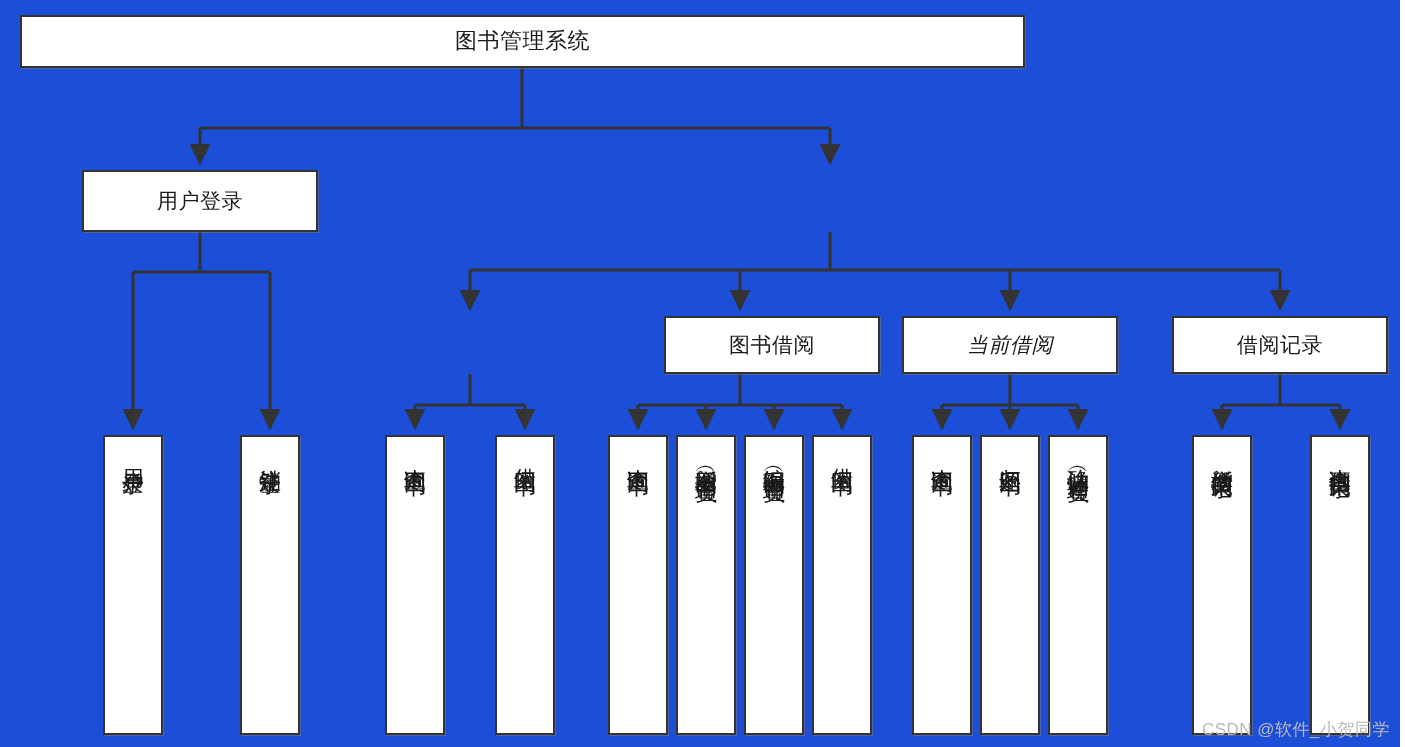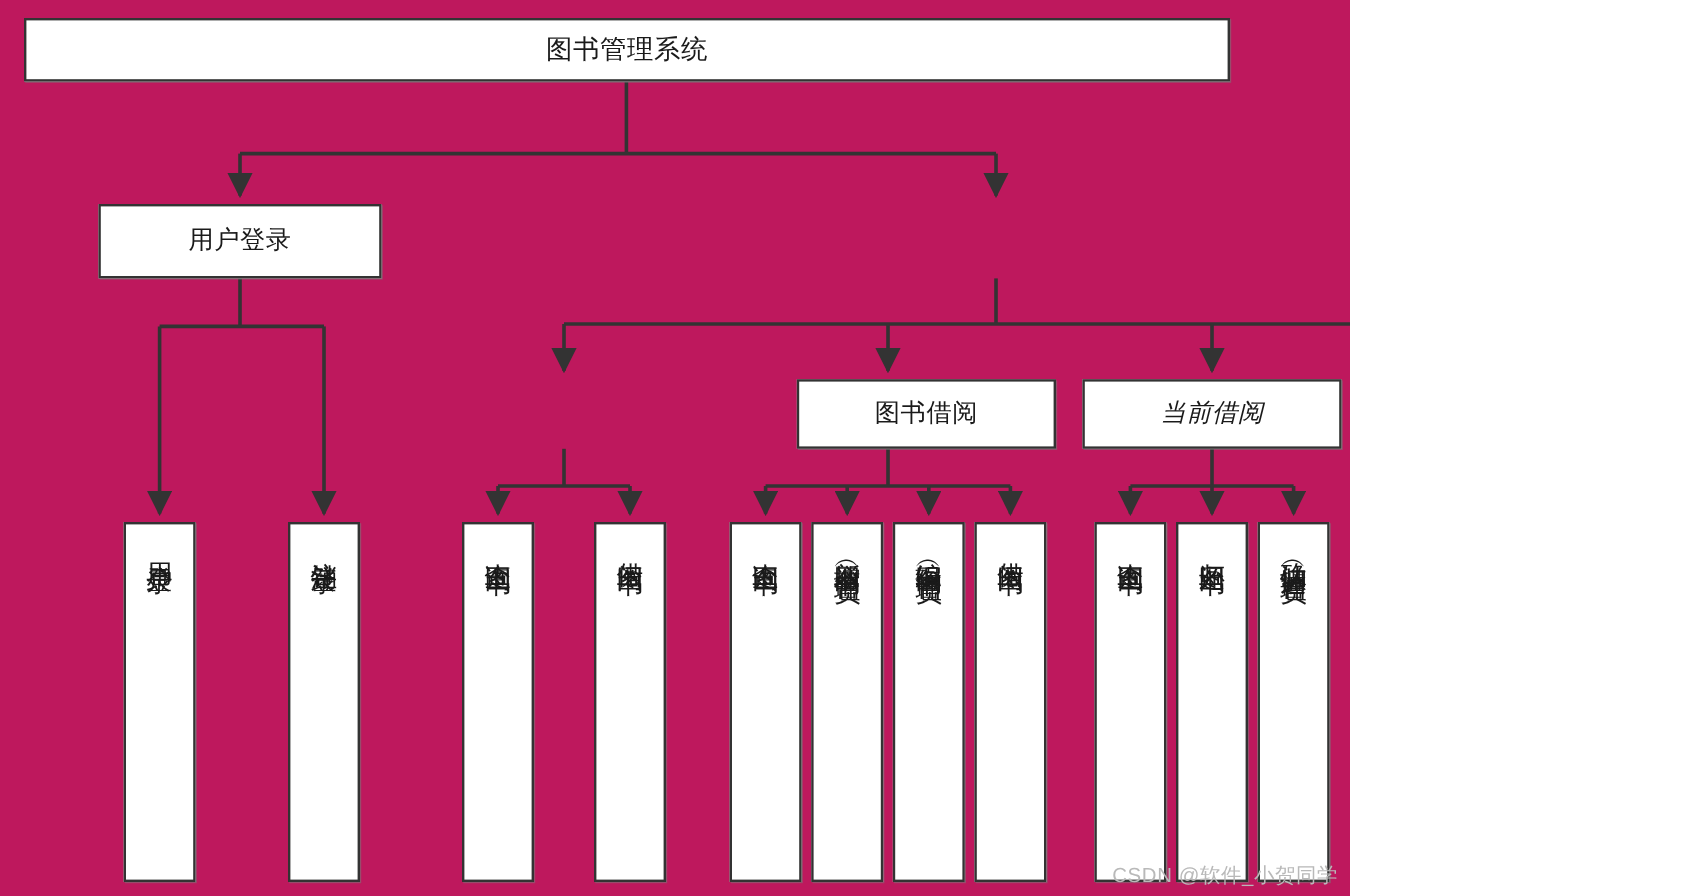--- a/index.html
+++ b/index.html
@@ -6,23 +6,23 @@
   html, body {
     margin: 0;
     padding: 0;
     background: #ffffff;
   }
   body {
     font-family: "Liberation Sans", "DejaVu Sans", sans-serif;
   }
   #diagram-root {
     position: relative;
-    width: 1125px;
+    width: 1400px;
     height: 747px;
-    background: #be185d;
+    background: #1d4ed8;
     overflow: hidden;
   }
   #svg-layer {
     position: absolute;
     left: 0;
     top: 0;
     width: 1405px;
     height: 747px;
   }
   .node {
@@ -134,20 +134,23 @@
   <div class="node branch" style="left:82px; top:170px; width:236px; height:62px;">
     <span class="node-label">用户登录</span>
   </div>
 
   <div class="node branch" style="left:616px; top:316px; width:216px; height:58px;margin-left:48px;">
     <span class="node-label">图书借阅</span>
   </div>
   <div class="node branch" style="left:902px; top:316px; width:216px; height:58px;font-style:italic;">
     <span class="node-label">当前借阅</span>
   </div>
+  <div class="node branch" style="left:1172px; top:316px; width:216px; height:58px;">
+    <span class="node-label">借阅记录</span>
+  </div>
 
   <div class="node leaf" style="left:103px; top:435px; width:60px; height:300px;">
     <span class="node-label">用户登录</span>
   </div>
   <div class="node leaf" style="left:240px; top:435px; width:60px; height:300px;">
     <span class="node-label">注销登录</span>
   </div>
 
   <div class="node leaf" style="left:385px; top:435px; width:60px; height:300px;">
     <span class="node-label">查询图书</span>

